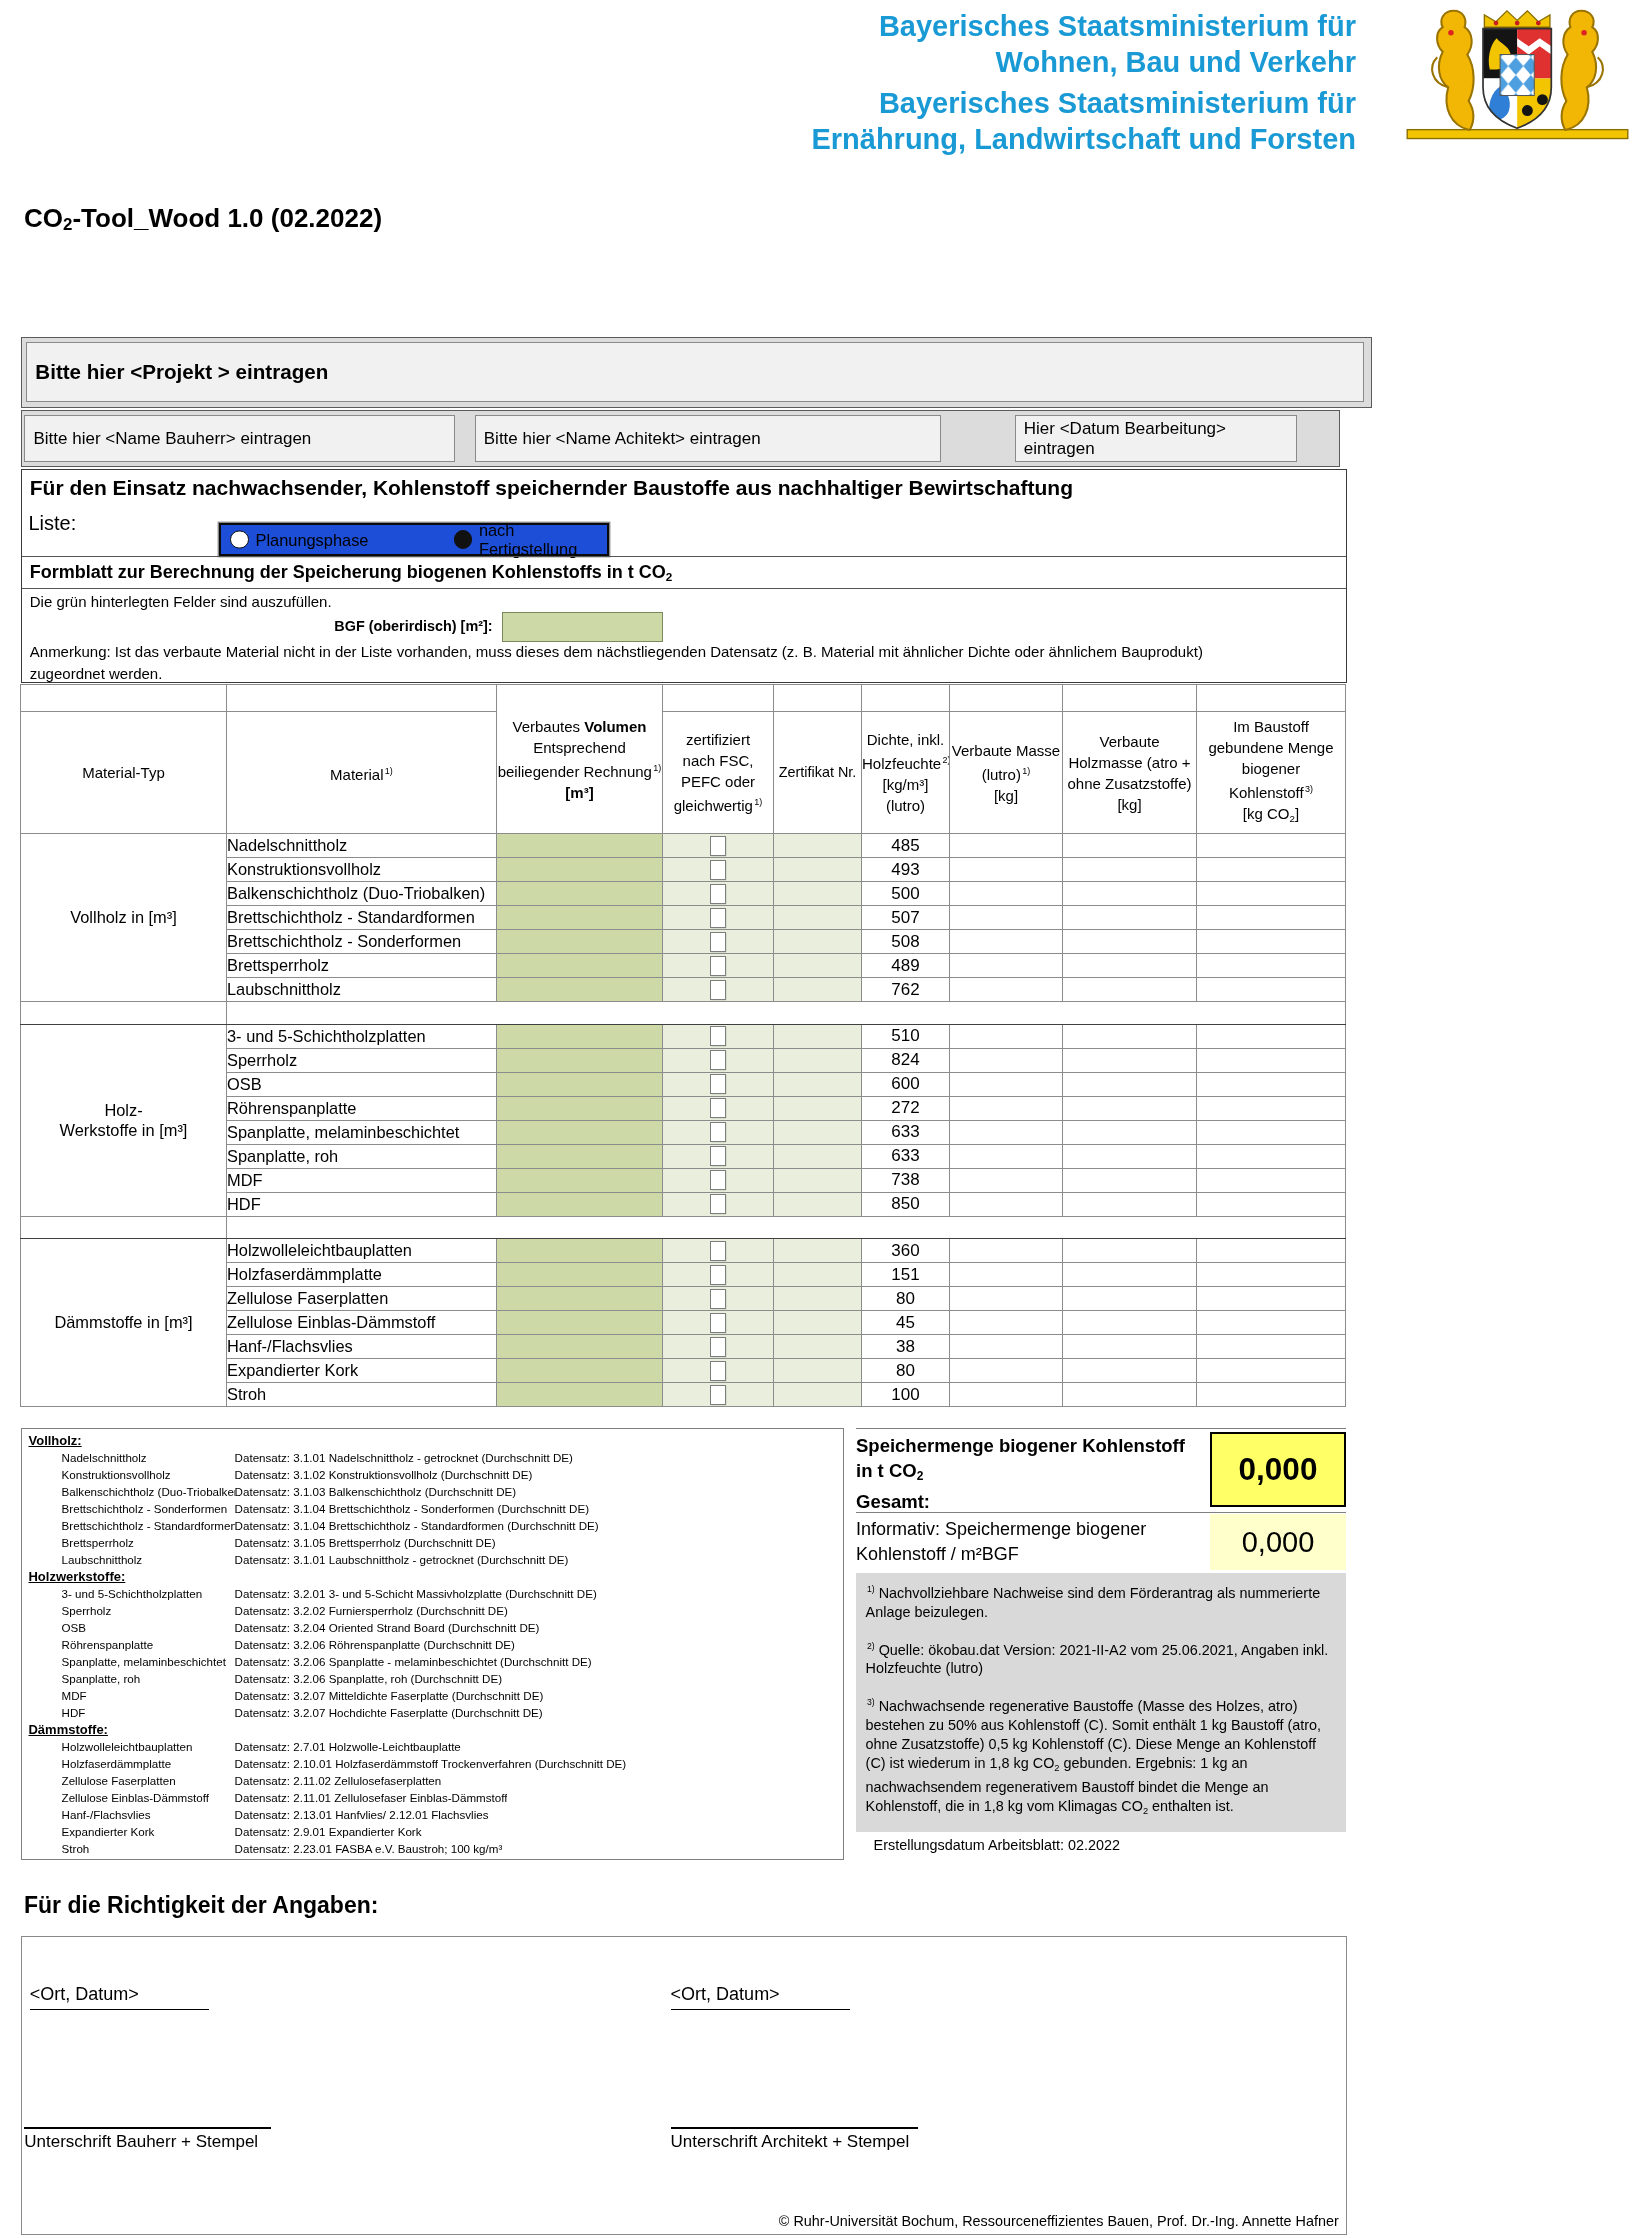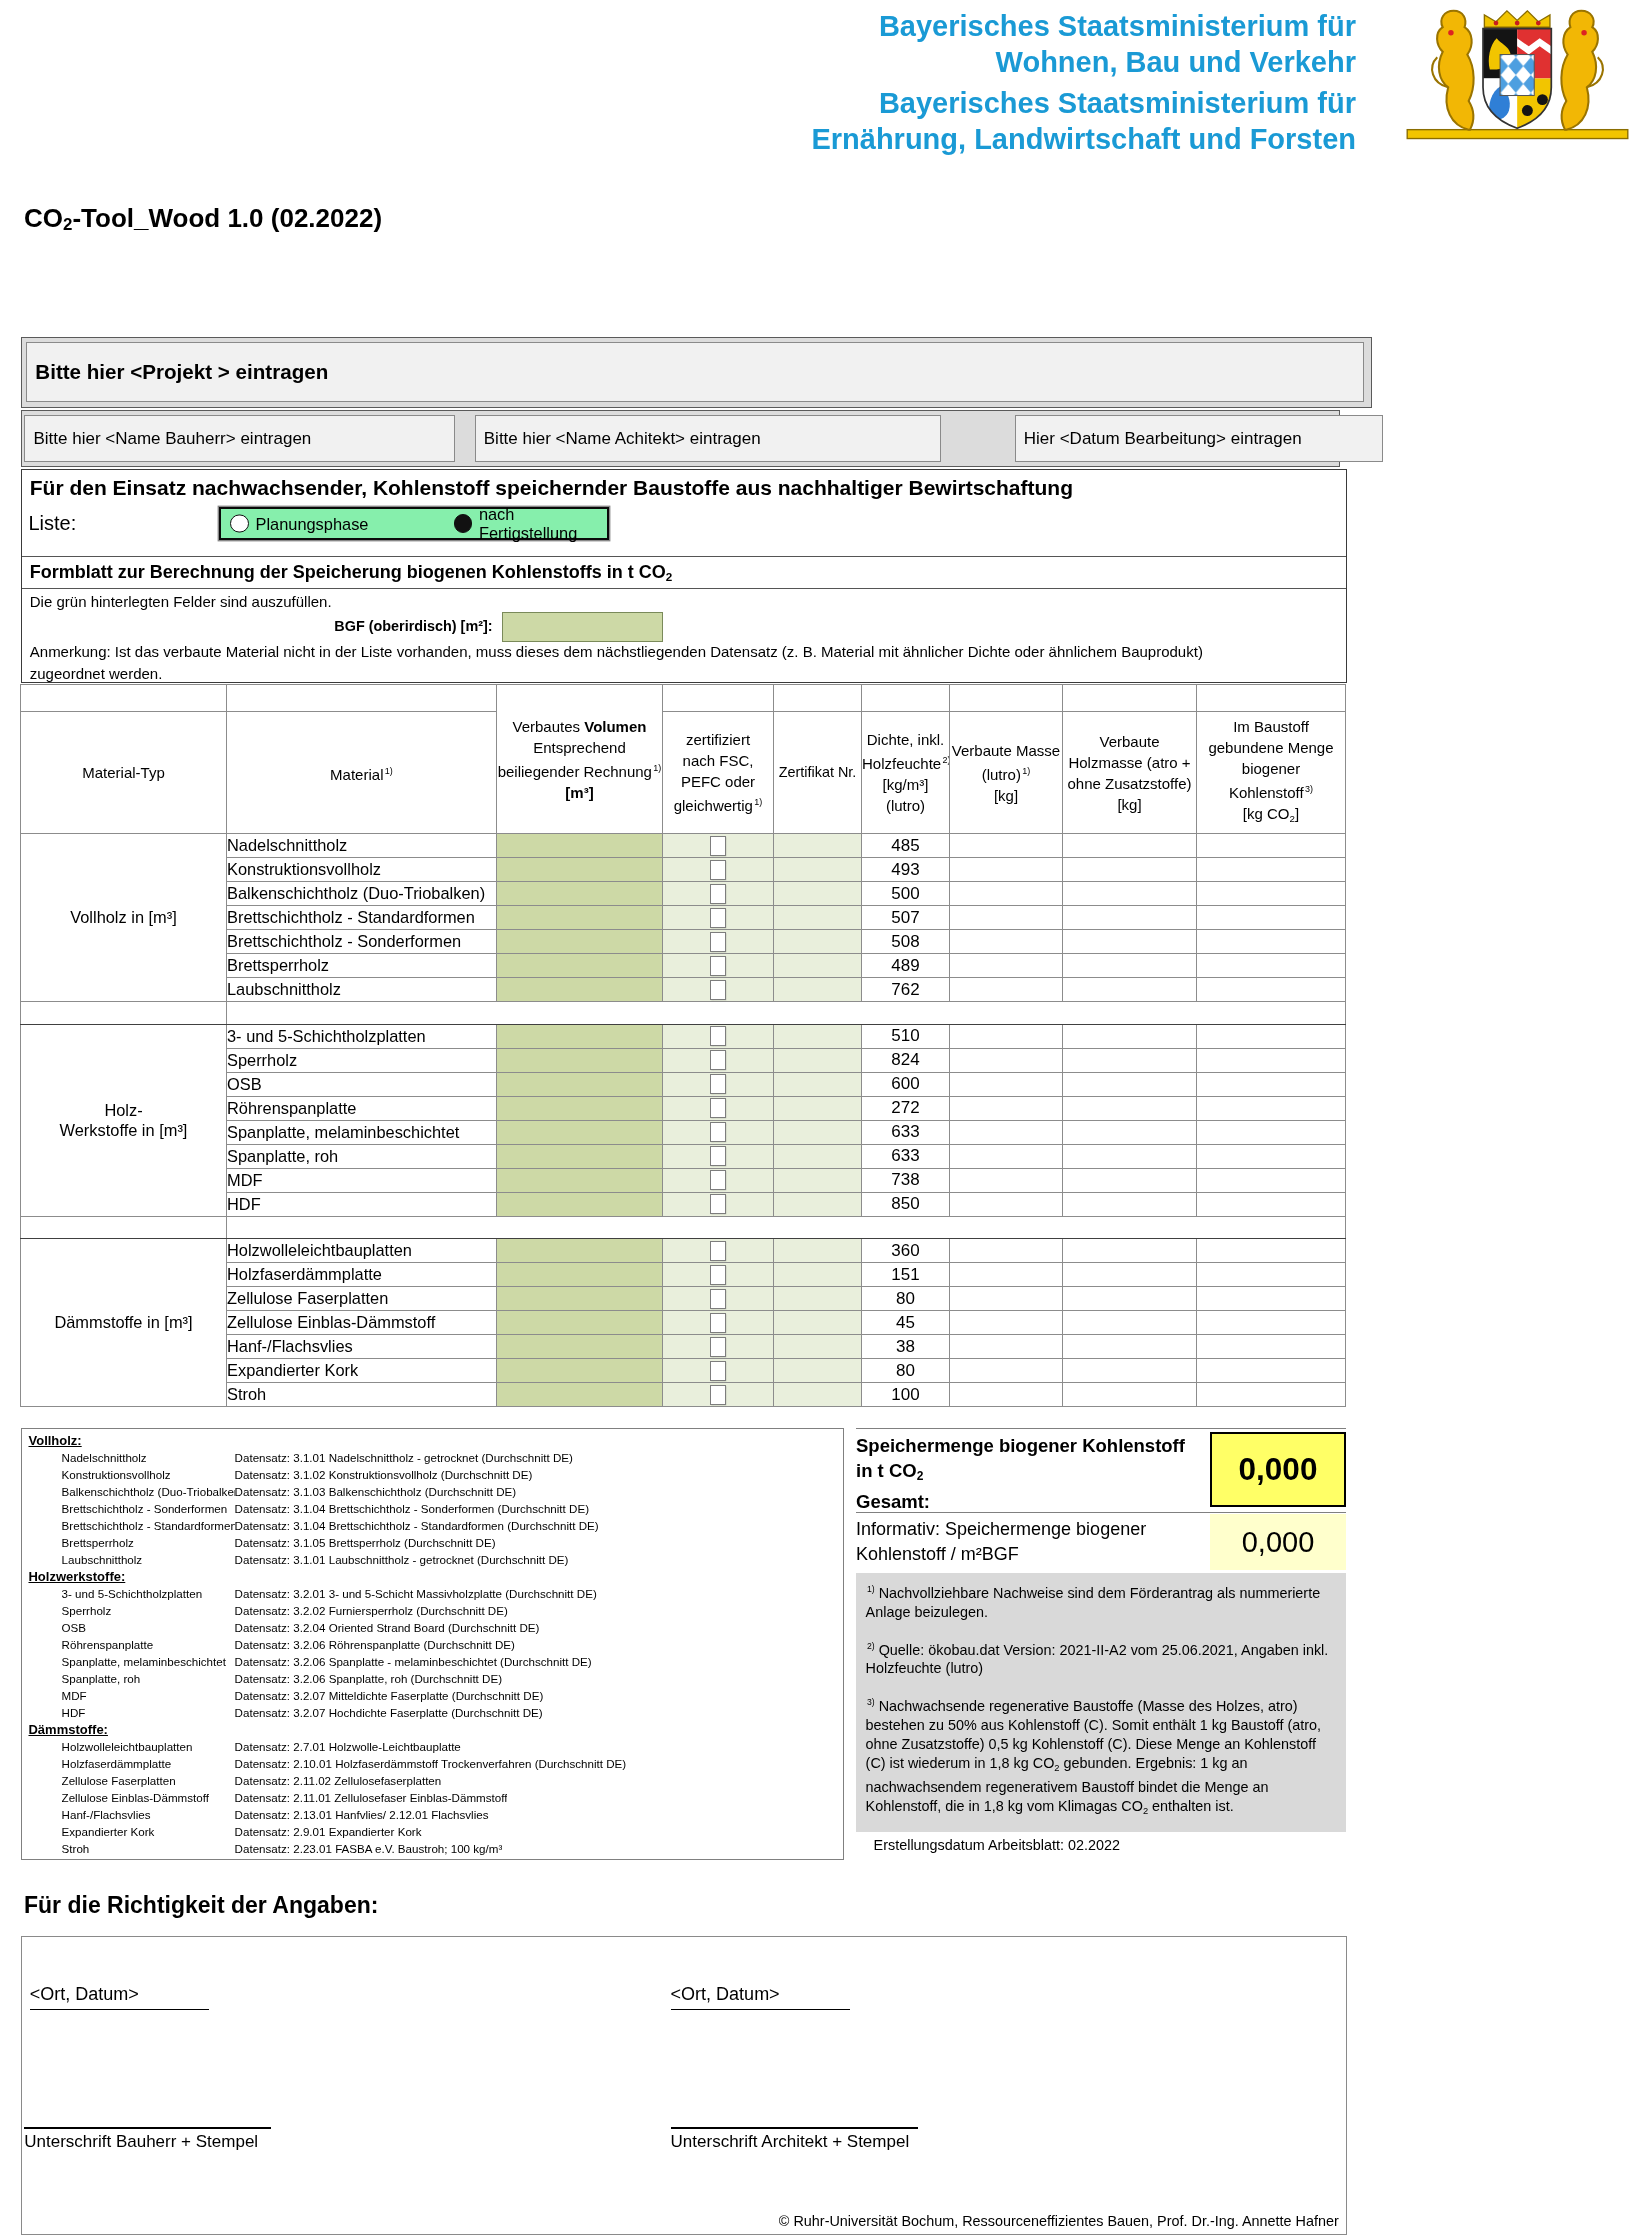--- a/index.html
+++ b/index.html
@@ -11,21 +11,21 @@
   .b{font-weight:bold;}
   
   .ministry{right:288px;width:822px;text-align:right;color:#1a9ad5;font-weight:bold;font-size:29px;line-height:36px;}
   
   .doc-title{left:24px;top:203px;font-size:26px;font-weight:bold;}
   
   .frame{background:#dcdcdc;border:1.4px solid #5a5a5a;}
   .field{background:#f1f1f1;border:1.4px solid #8a8a8a;display:flex;align-items:center;padding-left:8.2px;box-sizing:border-box;}
   
   .main-box{left:20.6px;top:469px;width:1326px;height:214px;border:1.4px solid #3a3a3a;box-sizing:border-box;}
-  .radio-box{background:#86efac;border:2.1px solid #0a0a0a;box-shadow:0 0 0 1.4px #888;box-sizing:border-box;}
+  .radio-box{background:#1d4ed8;border:2.1px solid #0a0a0a;box-shadow:0 0 0 1.4px #888;box-sizing:border-box;margin-top:16px;}
   .ropt{position:absolute;top:50%;transform:translateY(-50%);display:flex;align-items:center;gap:6.9px;font-size:16.4px;}
   .rc{width:16.4px;height:16.4px;border:1.4px solid #111;border-radius:50%;background:#fff;flex:0 0 auto;}
   .rc.sel{background:#111;}
   .divline{position:absolute;left:0;width:100%;border-top:0.7px solid #555;}
   
   table.t{table-layout:fixed;width:1326px;border-collapse:collapse;border:1.4px solid #404040;}
   table.t td{border:0.7px solid #8c8c8c;overflow:hidden;vertical-align:middle;padding:0;}
   tr.thin{height:27px;} tr.hdr{height:122px;} tr.r{height:24px;} tr.gapr{height:22.6px;}
   tr.gtop td{border-top:1.4px solid #404040;}
   tr.gapr td{border-top:1.4px solid #404040;border-bottom:1.4px solid #404040;}
@@ -127,21 +127,21 @@
       <span>Bitte hier &lt;Projekt &gt; eintragen</span>
     </div>
   </div>
   <div class="abs frame" style="left:20.6px;top:410px;width:1317px;height:55px;">
     <div class="field abs" style="left:2.7px;top:4.1px;width:431px;bottom:4.1px;font-size:17px;">
       <span>Bitte hier &lt;Name Bauherr&gt; eintragen</span>
     </div>
     <div class="field abs" style="left:453px;top:4.1px;width:466px;bottom:4.1px;font-size:17px;">
       <span>Bitte hier &lt;Name Achitekt&gt; eintragen</span>
     </div>
-    <div class="field abs" style="left:993px;top:4.1px;width:368px;bottom:4.1px;font-size:17px;">
+    <div class="field abs" style="left:993px;top:4.1px;width:282px;bottom:4.1px;font-size:17px;">
       <span>Hier &lt;Datum Bearbeitung&gt; eintragen</span>
     </div>
   </div>
 
   <div class="abs main-box">
     <div class="abs" style="left:8.2px;top:5.5px;font-size:21px;font-weight:bold;">Für den Einsatz nachwachsender, Kohlenstoff speichernder Baustoffe aus nachhaltiger Bewirtschaftung</div>
     <div class="abs" style="left:6.9px;top:42px;font-size:20px;">Liste:</div>
     <div class="abs radio-box" style="left:197px;top:37px;width:390px;height:33px;">
       <div class="ropt" style="left:9.6px;">
         <span class="rc"></span>

